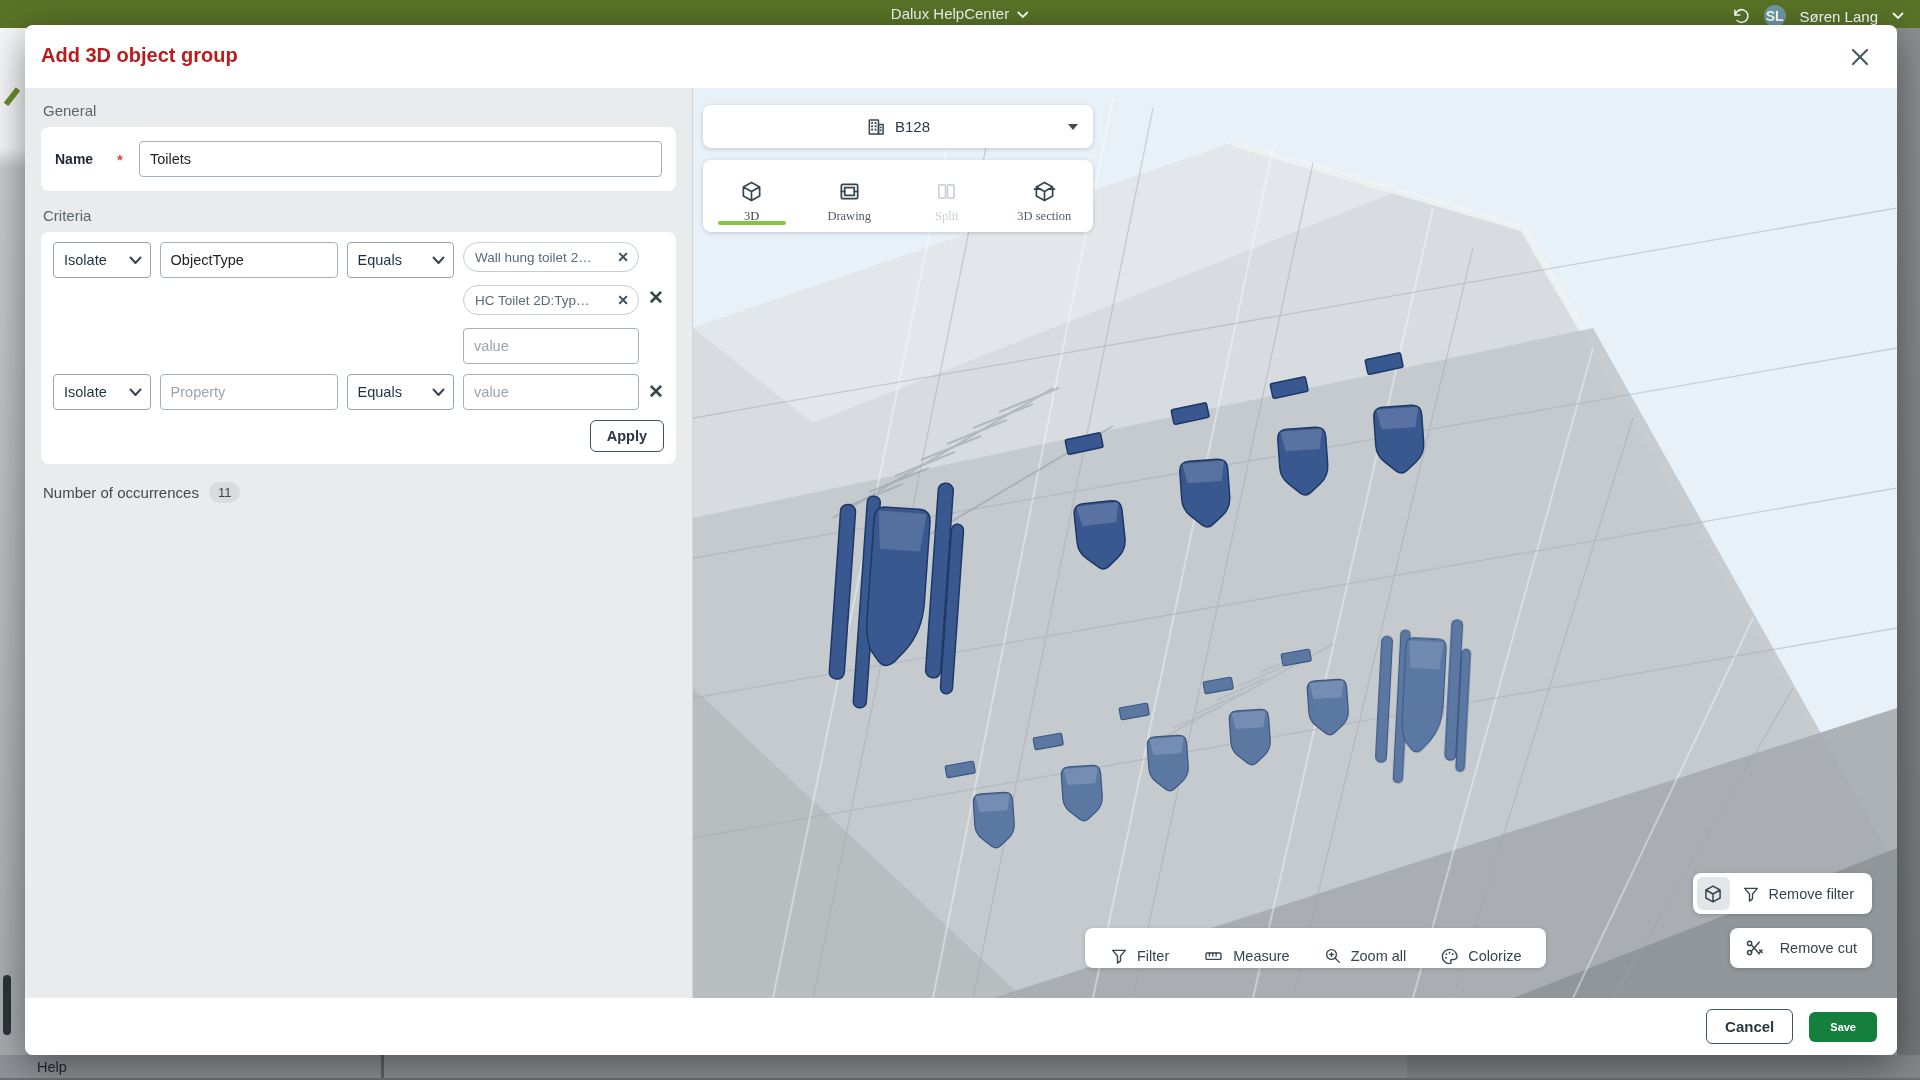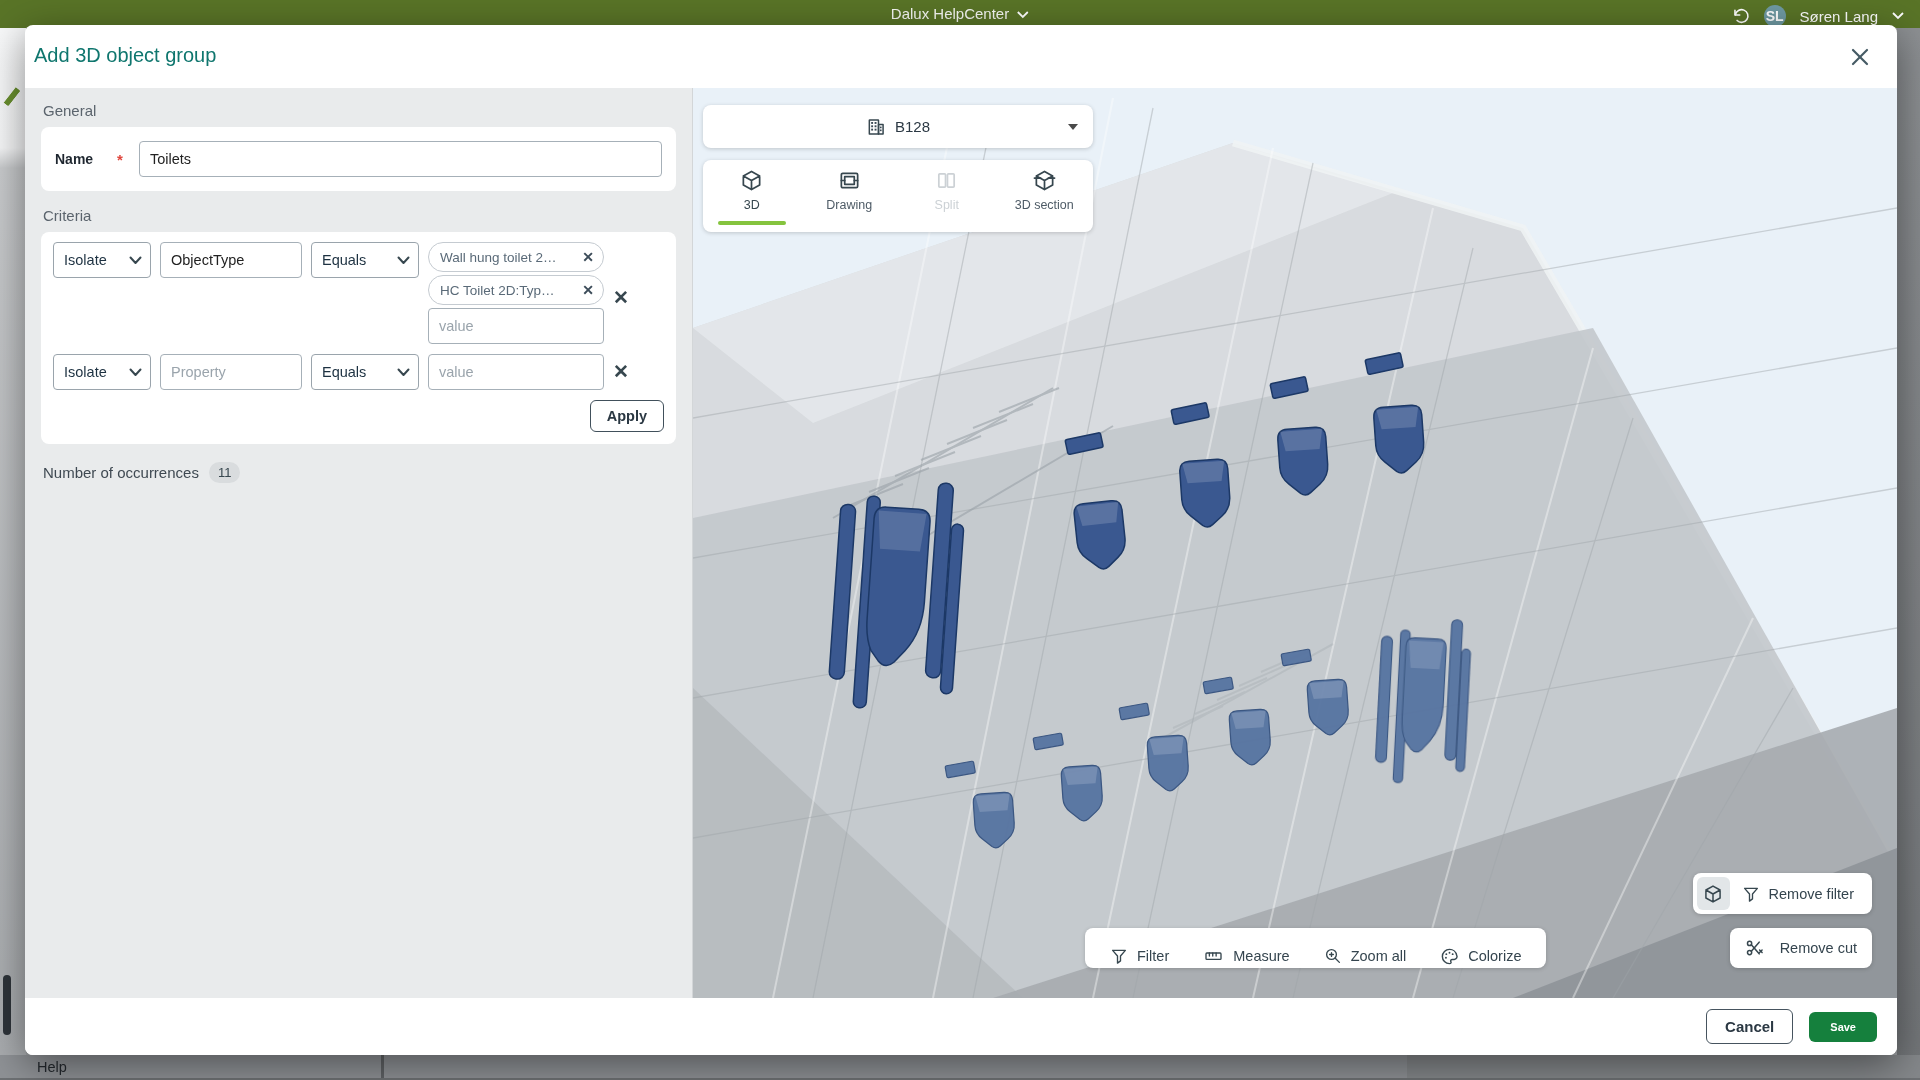--- a/index.html
+++ b/index.html
@@ -29,22 +29,22 @@
   .behind-bottom .darker { position:absolute; left:1407px; right:0; top:0; height:100%; background:#85888b; }
   .behind-bottom .edge { position:absolute; left:0; right:0; bottom:0; height:2px; background:#6e7174; }
   .help-link { position:absolute; left:37px; top:4px; color:#24292e; font-size:14.5px; }
   .behind-right { position:absolute; left:1897px; top:28px; right:0; bottom:0;
     background:linear-gradient(#8d9093, #737679); z-index:0; }
 
   
   .dialog { position:absolute; left:25px; top:25px; width:1872px; height:1030px;
     background:#fff; border-radius:8px; box-shadow:0 10px 40px rgba(0,0,0,.45); z-index:5; }
   .dialog-header { position:absolute; left:0; top:0; right:0; height:63px; }
-  .dialog-title { position:absolute; left:9px; top:19px; font-size:20px;
-    font-weight:normal; color:#0f766e; }
+  .dialog-title { position:absolute; left:16px; top:19px; font-size:20px;
+    font-weight:bold; color:#b91c1c; }
   .close-btn { position:absolute; right:26px; top:21px; width:22px; height:22px;
     cursor:pointer; color:#455a64; }
   .dialog-body { position:absolute; left:0; top:63px; right:0; bottom:57px; display:flex; }
   .dialog-footer { position:absolute; left:0; bottom:0; right:0; height:57px;
     background:#fff; border-radius:0 0 8px 8px; display:flex; align-items:center;
     justify-content:flex-end; gap:16px; padding-right:20px; }
   .btn-cancel { background:#fff; border:1.5px solid #46545f; border-radius:6px;
     padding:8px 18px; font-size:15px; font-weight:bold; color:#2b3843; cursor:pointer;
     font-family:inherit; }
   .btn-save { background:#15803d; border:none; border-radius:6px; padding:9px 21px;
@@ -62,22 +62,22 @@
     font-size:14.5px; color:#222; background:#fff; font-family:inherit; outline:none; }
   .text-input::placeholder { color:#9aa4ac; }
   .name-card .text-input { flex:1; }
 
   .criteria-card { padding:10px 12px 12px; margin-bottom:18px; }
   .crit-row { display:flex; gap:9px; align-items:flex-start; margin-bottom:10px; }
   .select { height:36px; border:1px solid #9aa4ac; border-radius:4px; background:#fff;
     display:flex; align-items:center; justify-content:space-between; padding:0 8px 0 10px;
     font-size:14.5px; color:#1d3141; cursor:pointer; }
   .sel-mode { width:98px; } .sel-op { width:108px; }
-  .prop-input { width:142px; }
-  .value-col { width:176px; display:flex; flex-direction:column; gap:3px; }
+  .prop-input { width:178px; }
+  .value-col { width:176px; display:flex; flex-direction:column; gap:13px; }
   .chip { height:30px; border:1.5px solid #c5cbd1; border-radius:15px; background:#fff;
     display:flex; align-items:center; justify-content:space-between; padding:0 9px 0 11px;
     font-size:13.5px; color:#5a6a78; white-space:nowrap; overflow:hidden; }
   .chip-x { color:#3c4c59; font-weight:bold; font-size:14px; margin-left:6px; cursor:pointer; }
   .row-x { color:#37474f; font-size:19px; font-weight:bold; cursor:pointer; line-height:1; }
   .row-x.lowered { margin-top:46px; } .row-x.top { margin-top:8px; }
   .apply-row { display:flex; justify-content:flex-end; margin-top:2px; }
   .apply-btn { background:#fff; border:1.5px solid #41505b; border-radius:6px;
     padding:7px 16px; font-size:14.5px; font-weight:bold; color:#2b3843; cursor:pointer;
     font-family:inherit; }
@@ -94,22 +94,22 @@
   .viewer { flex:1; position:relative; overflow:hidden; background:#e9f1f8; }
   .viewer svg.scene { position:absolute; left:0; top:0; width:100%; height:100%; }
   .float { position:absolute; background:#fff; border-radius:8px;
     box-shadow:0 1px 4px rgba(0,0,0,.18); }
   .model-select { left:10px; top:17px; width:390px; height:43px; display:flex;
     align-items:center; justify-content:center; gap:9px; font-size:15px; color:#2c3944;
     cursor:pointer; }
   .model-caret { position:absolute; right:15px; top:19px; color:#4a4a4a; }
   .tabs-card { left:10px; top:72px; width:390px; height:72px; display:flex; }
   .tab { flex:1; display:flex; flex-direction:column; align-items:center;
-    padding-top:9px; gap:6px; font-size:12.5px; color:#4e5b66; cursor:pointer;
-    position:relative; }
+    padding-top:20px; gap:6px; font-size:12.5px; color:#4e5b66; cursor:pointer;
+    position:relative;font-family:Liberation Serif, serif; }
   .tab.active { color:#37474f; }
   .tab.active .underline { position:absolute; bottom:7px; left:50%;
     transform:translateX(-50%); width:68px; height:4px; border-radius:2px;
     background:#85c43e; }
   .tab.disabled { color:#ccd1d5; cursor:default; }
   .toolbar { left:392px; top:840px; height:40px; display:flex; align-items:center;
     padding:0 8px; }
   .tool-item { display:flex; align-items:center; gap:9px; padding:0 17px;
     font-size:14.5px; color:#35454f; cursor:pointer; height:100%;margin-top:16px; }
   .remove-filter { top:785px; right:25px; height:41px; display:flex;

